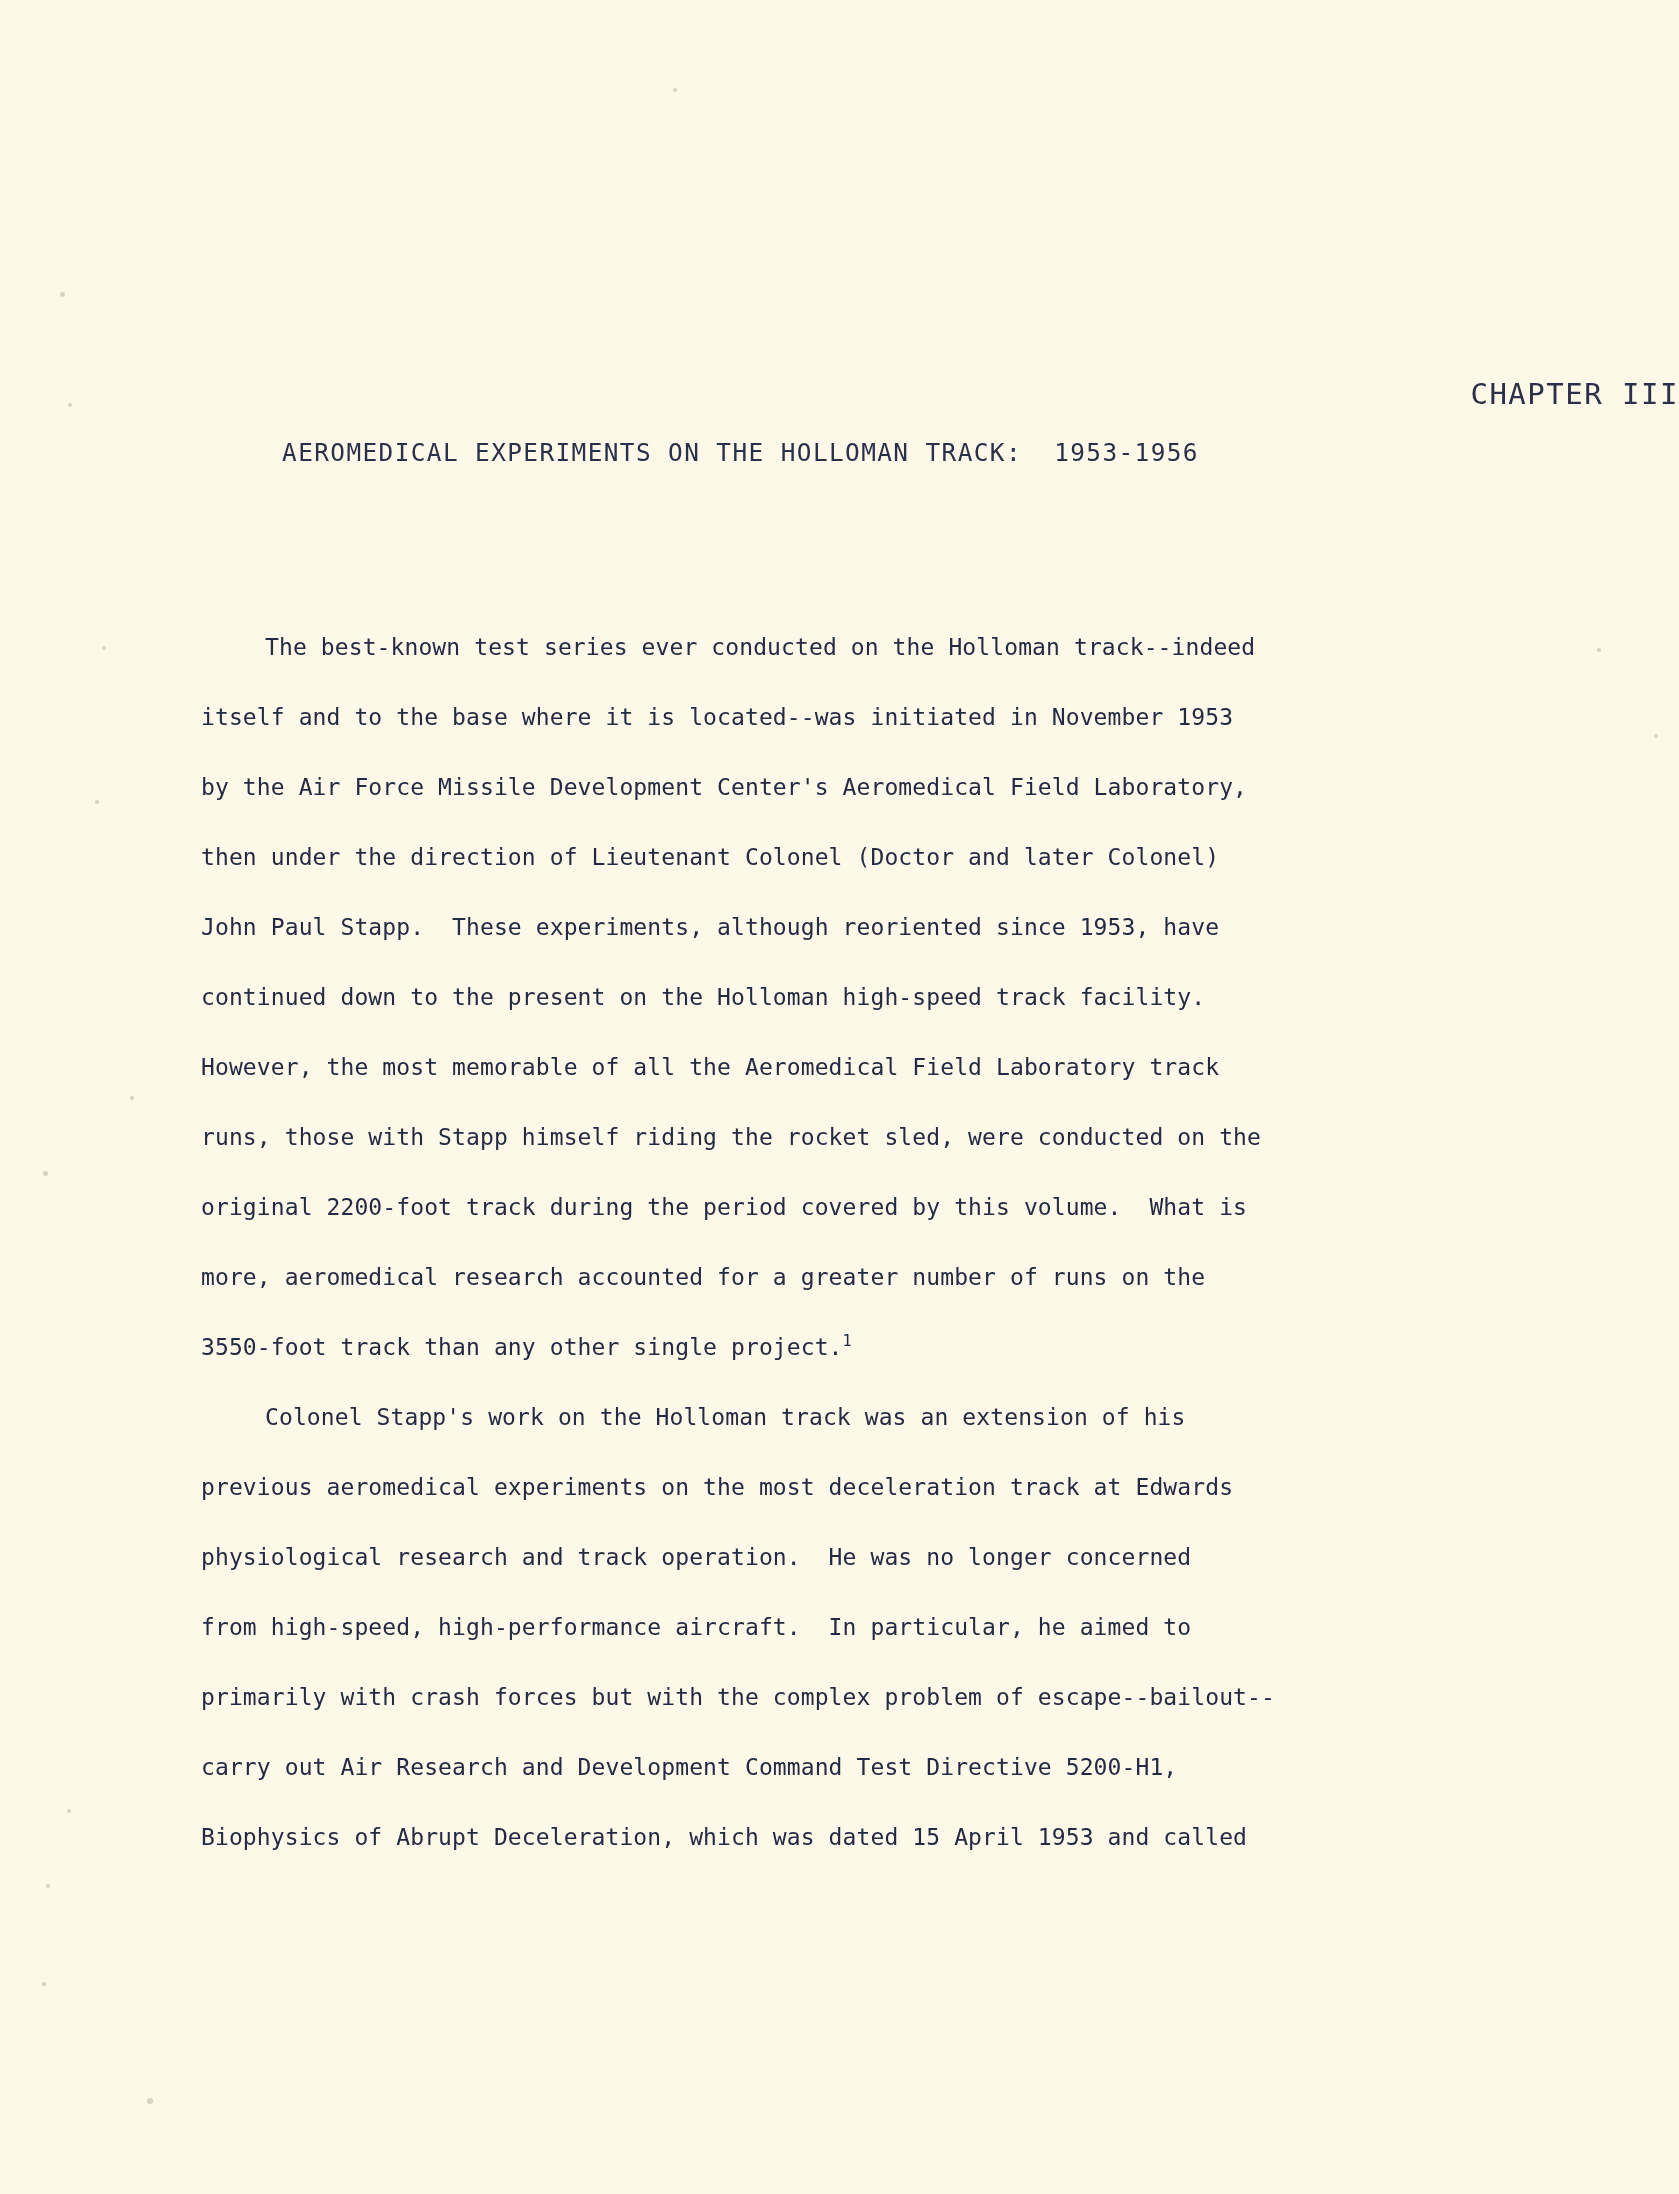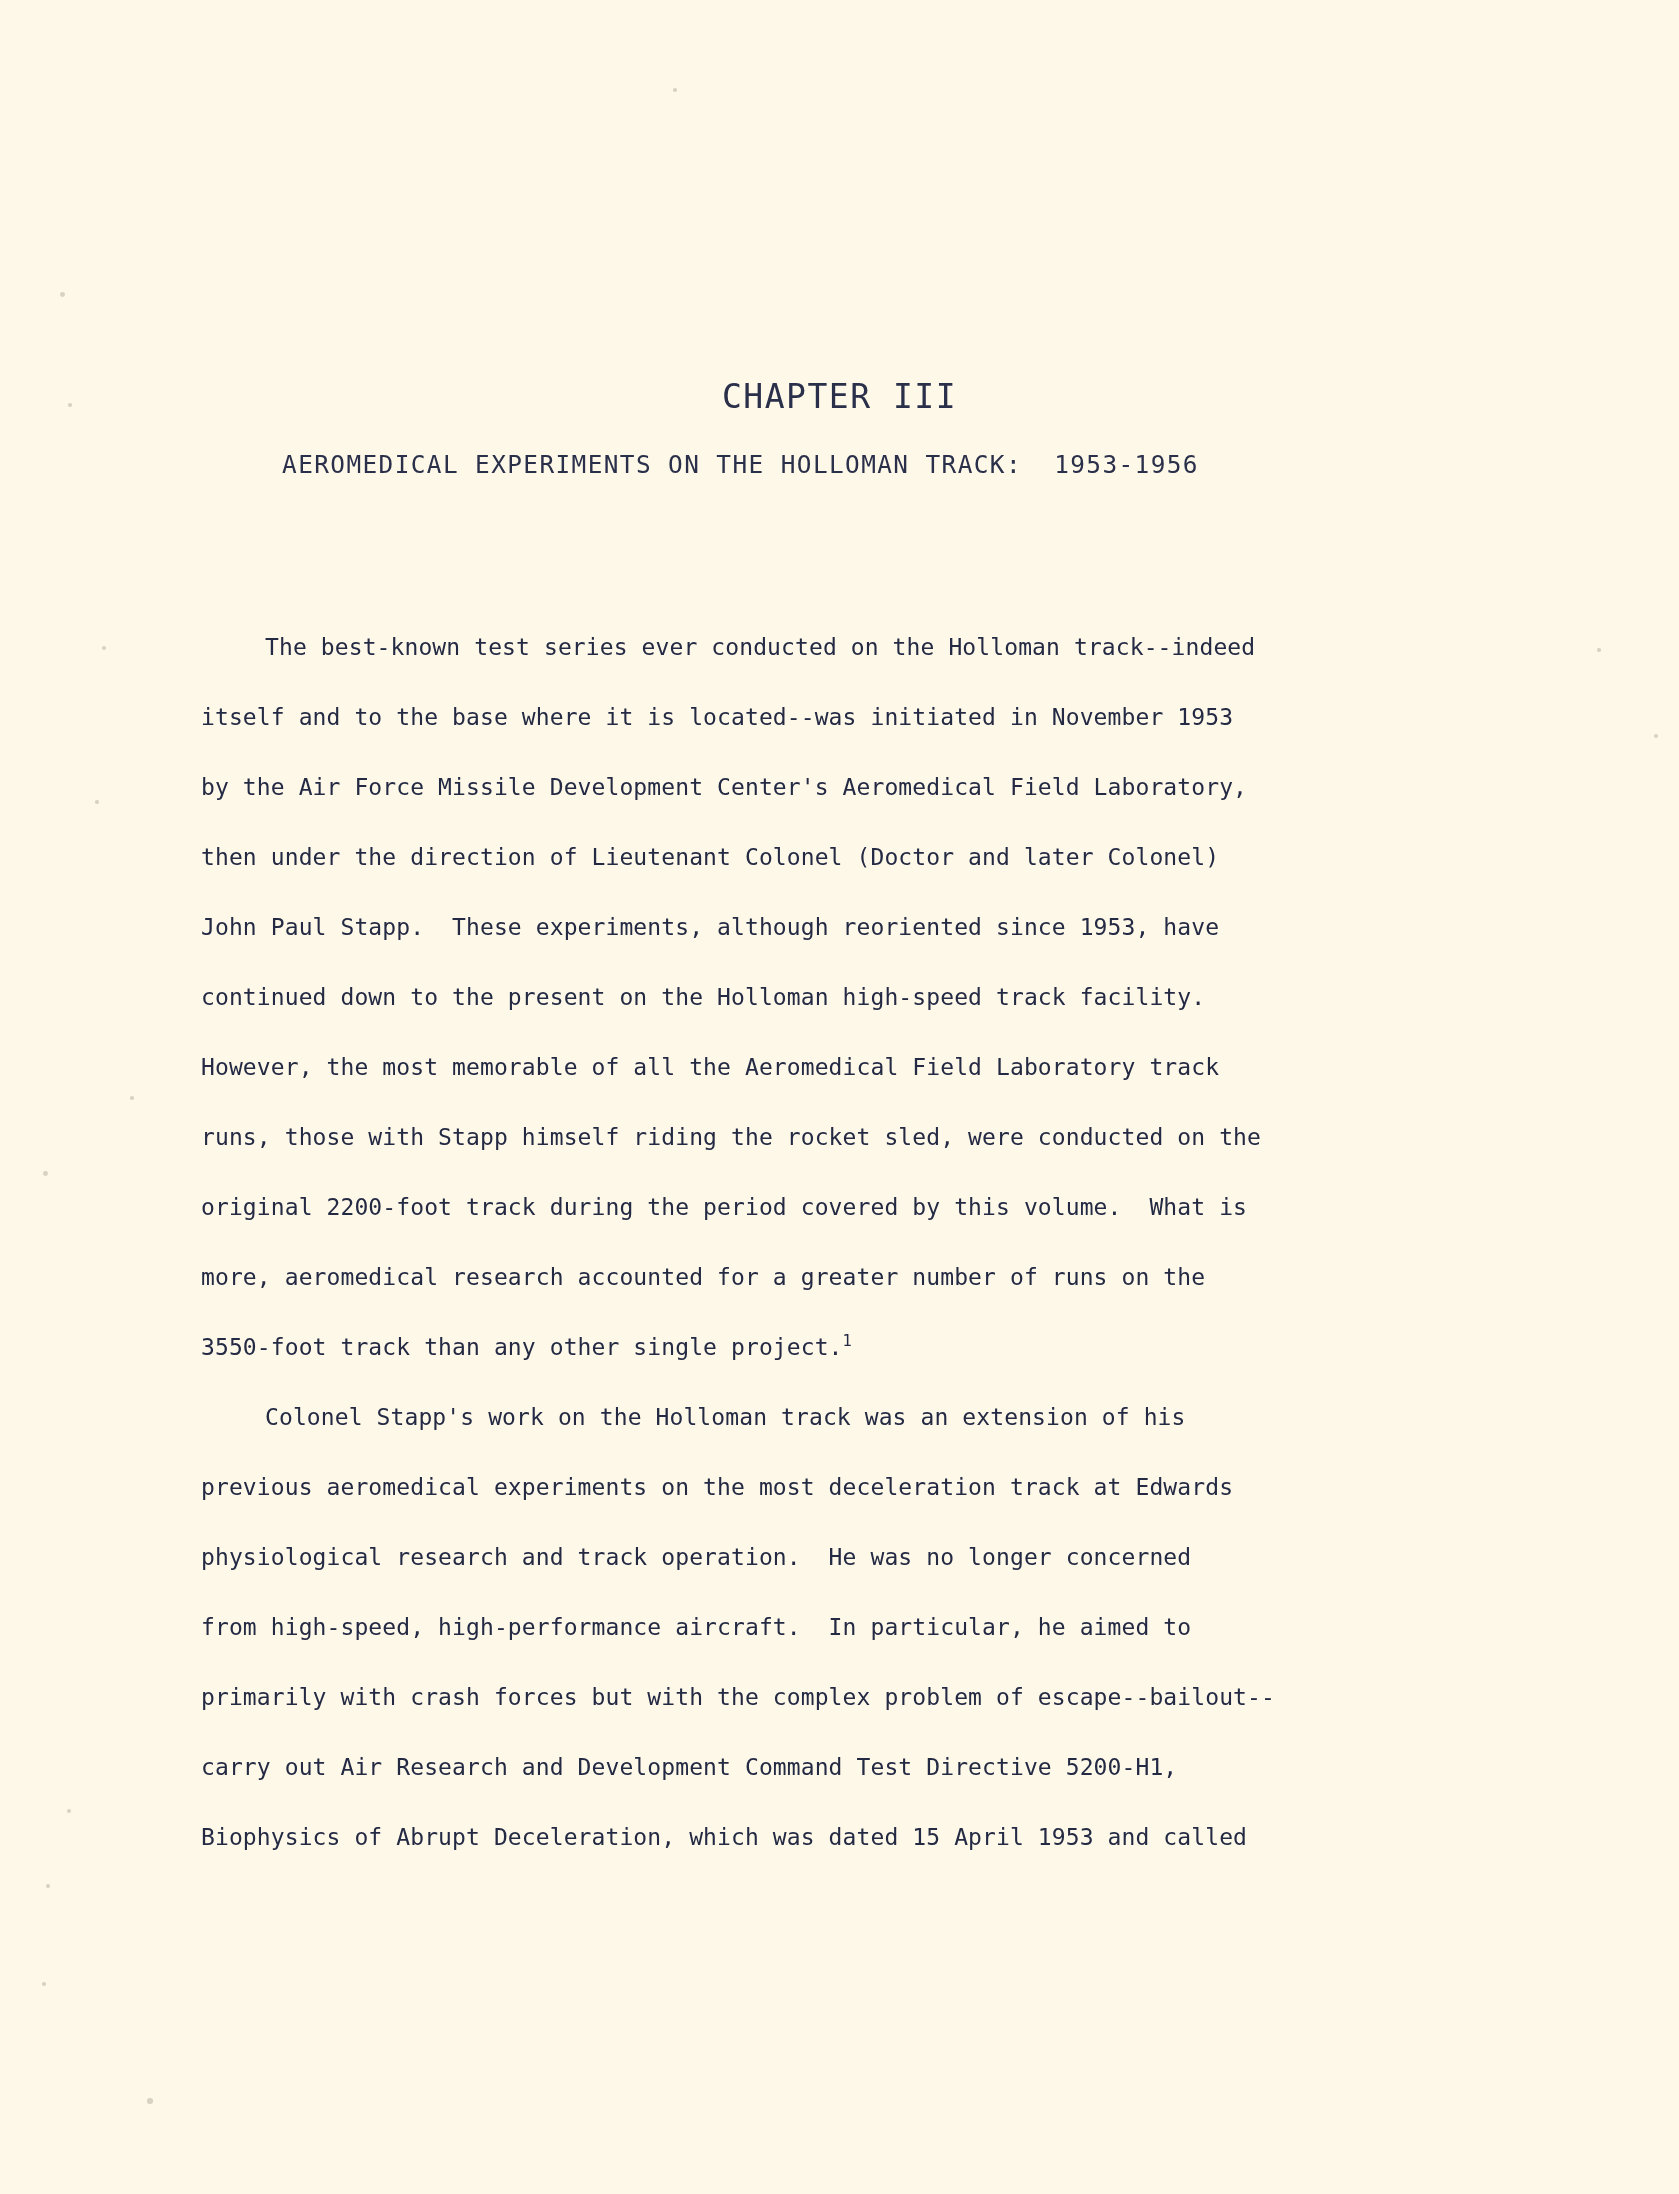--- a/index.html
+++ b/index.html
@@ -28,29 +28,29 @@
     top: 0; left: 0;
     width: 1679px;
     height: 2194px;
   }
 
   .chapter-heading {
     position: absolute;
     top: 377px;
     left: 0;
     width: 1679px;
-    text-align: center;
-    font-size: 33px;
+    text-align: right;
+    font-size: 29px;
     letter-spacing: 1.5px;
     color: #2a2f4a;
   }
 
   .chapter-title {
     position: absolute;
-    top: 450px;
+    top: 438px;
     left: 0;
     width: 1481px;
     text-align: center;
     font-size: 24.4px;
     letter-spacing: 1.4px;
     color: #2a2f4a;
     white-space: pre;
   }
 
   .body-text {

